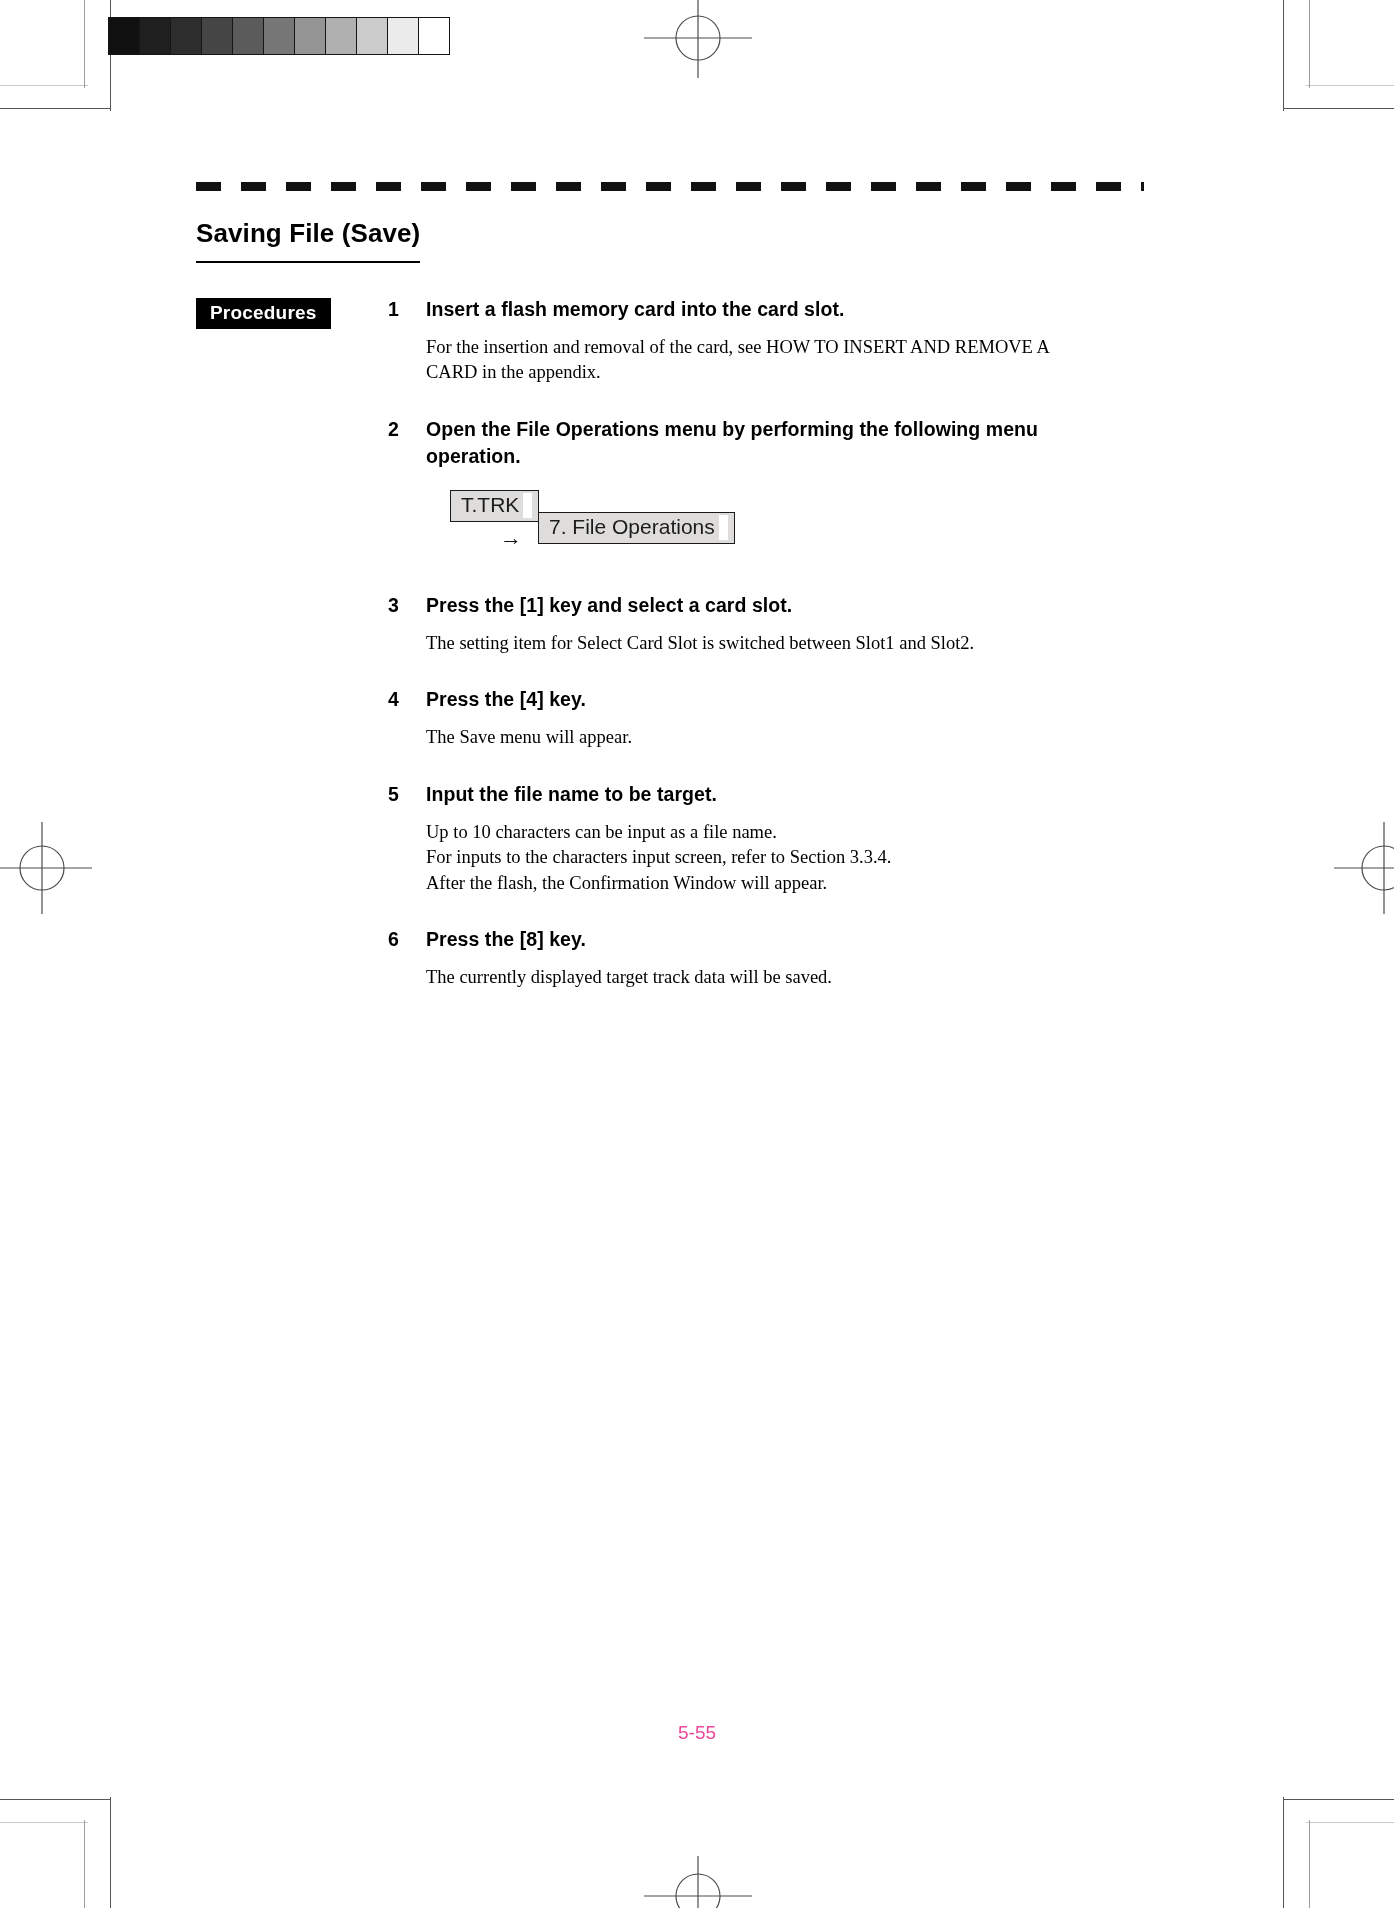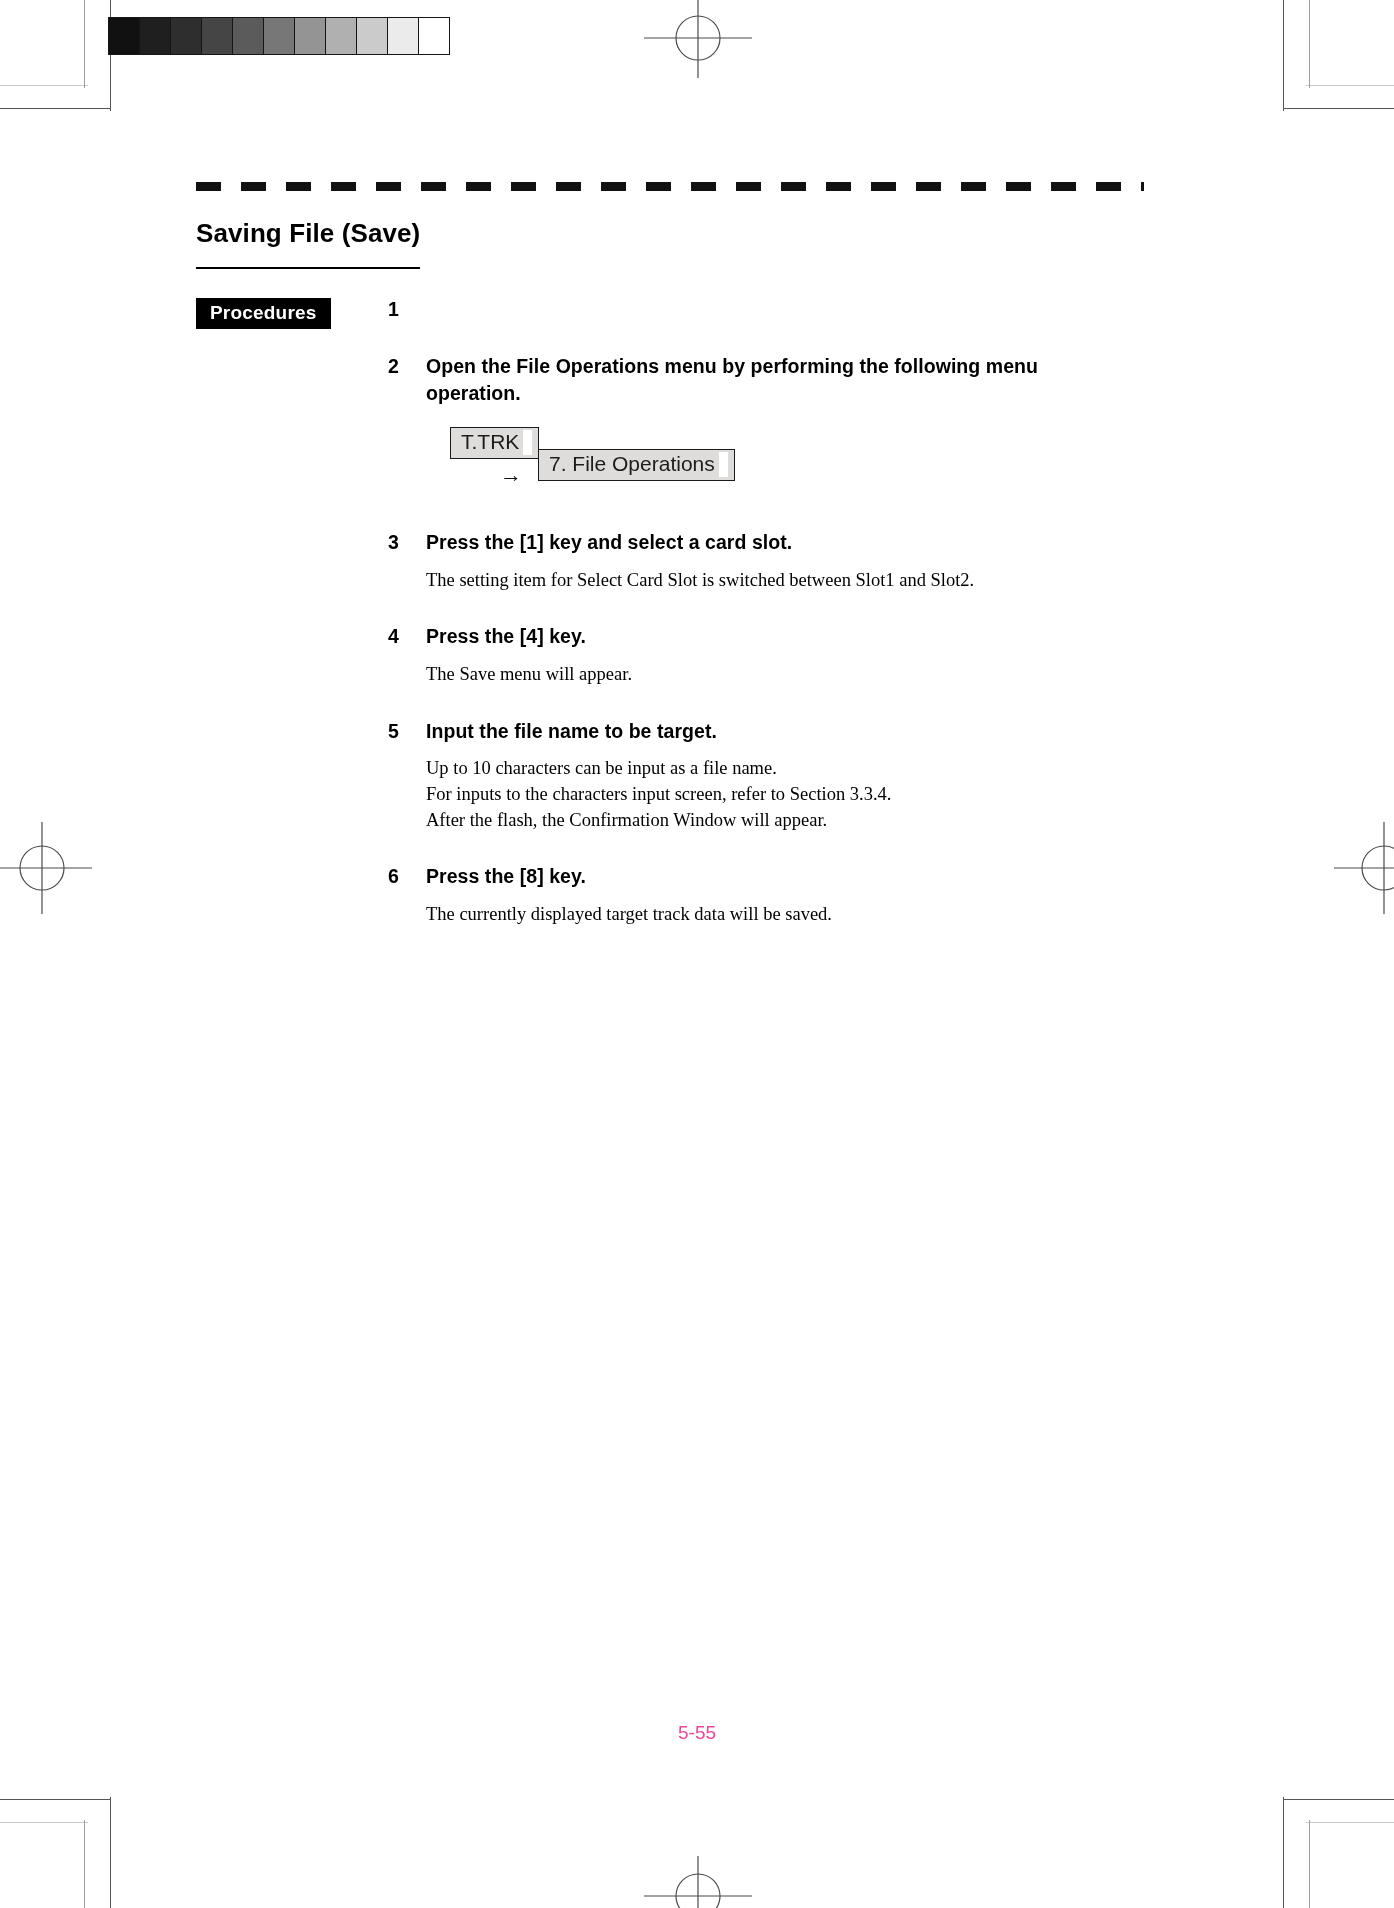--- a/index.html
+++ b/index.html
@@ -96,21 +96,21 @@
   .section-title {
     position: absolute;
     left: 196px;
     top: 218px;
     font-family: "Liberation Sans", sans-serif;
     font-weight: bold;
     font-size: 26px;
     letter-spacing: 0.1px;
     border-bottom: 2px solid #000;
     display: inline-block;
-    padding-bottom: 18px;
+    padding-bottom: 12px;
   }
 
   .procedures-badge {
     position: absolute;
     left: 196px;
     top: 298px;
     background: #000000;
     color: #ffffff;
     font-family: "Liberation Sans", sans-serif;
     font-weight: bold;
@@ -286,20 +286,25 @@
 
   <div class="section-title">Saving File (Save)</div>
 
   <div class="procedures-badge">Procedures</div>
 
   <div class="steps">
 
     <div class="step">
       <div class="step-head">
         <span class="step-num">1</span>
+        <span class="step-title">Insert a flash memory card into the card slot.</span>
+      </div>
+      <div class="step-body">
+        <span class="ln">For the insertion and removal of the card, see HOW TO INSERT AND REMOVE A</span>
+        <span class="ln">CARD in the appendix.</span>
       </div>
     </div>
     <div class="step-gap"></div>
 
     <div class="step">
       <div class="step-head">
         <span class="step-num">2</span>
         <span class="step-title">Open the File Operations menu by performing the following menu operation.</span>
       </div>
       <div class="menu-path">

